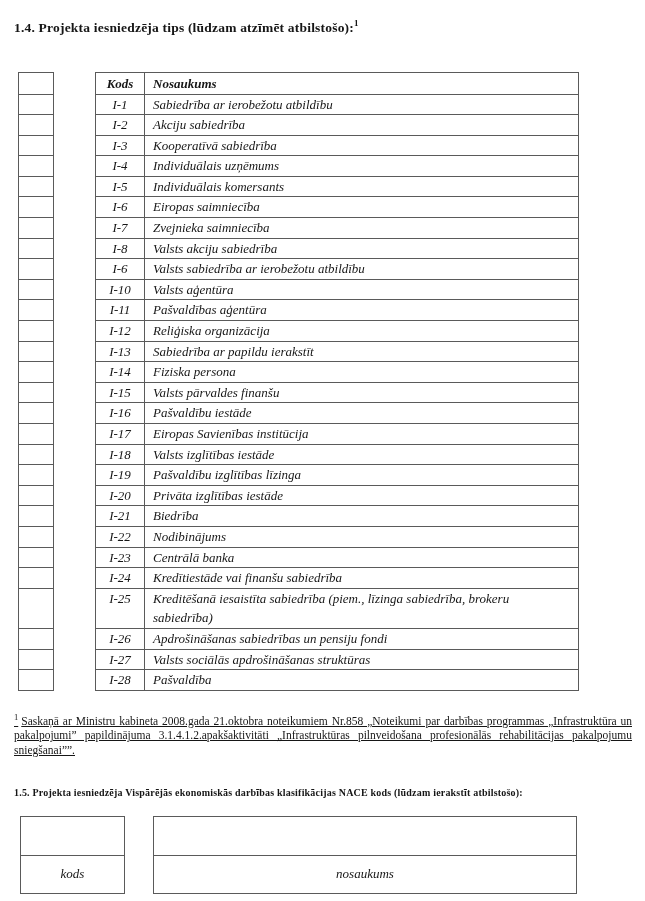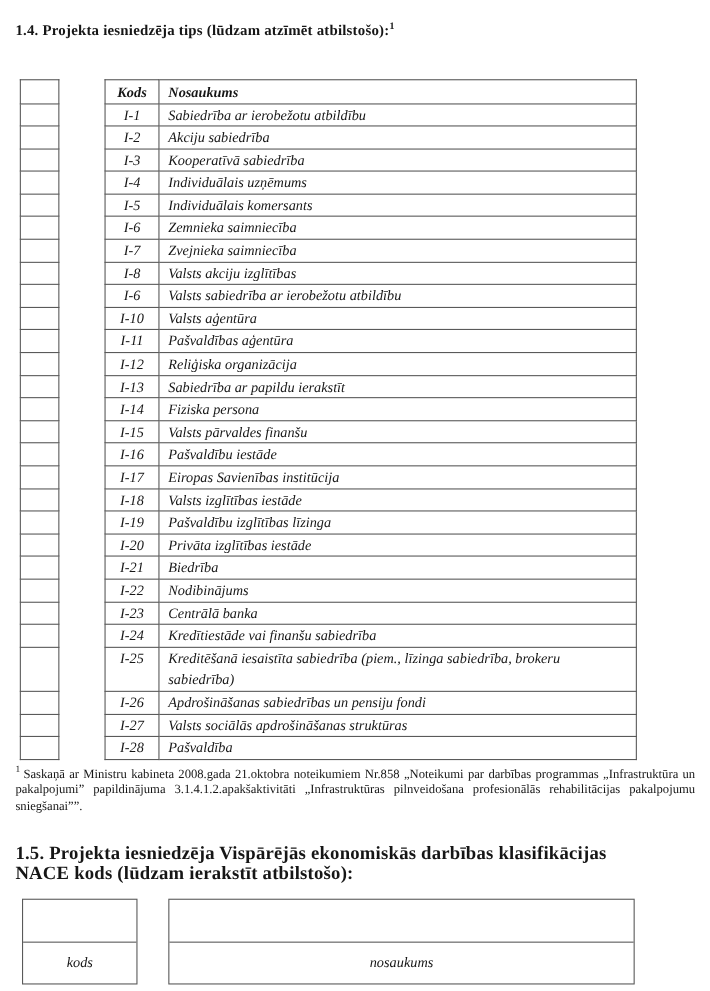--- a/index.html
+++ b/index.html
@@ -22,28 +22,28 @@
     font-style:italic; font-size:13px; line-height:19.6px;
     vertical-align:top; overflow:hidden;
   }
   td.cb   { width:35px;  border:1px solid #5a5a5a; }
   td.sp   { width:42px;  border:none; }
   td.code { width:49px;  border:1px solid #5a5a5a; text-align:center; }
   td.name { width:434px; border:1px solid #5a5a5a; padding:0 6px 0 8px; }
   tr.hdr td.code, tr.hdr td.name { font-weight:bold; line-height:21px; height:21px; }
 
   .footnote {
-    margin-top:1px; width:618px;
-    font-size:11.5px; line-height:14.8px; text-align:justify;
+    margin-top:19px; width:618px;
+    font-size:11.5px; line-height:14.8px; text-align:justify;text-decoration:underline;
   }
   .footnote sup { font-size:8.5px; padding-right:3px; }
 
   .sec15-title {
     margin-top:26px; width:585px;
-    font-size:17px; font-weight:bold; line-height:18px; letter-spacing:.2px;
+    font-size:10px; font-weight:bold; line-height:18px; letter-spacing:.2px;
   }
 
   .nace-row { display:flex; margin:14px 0 0 6px; gap:28px; }
   .nace-box { border:1px solid #5a5a5a; }
   .nace-box .inbox { height:39px; border-bottom:1px solid #5a5a5a; }
   .nace-box .lbl {
     height:37px; display:flex; align-items:center; justify-content:center;
     font-style:italic; font-size:13px;
   }
   .nace-box.small { width:105px; }
@@ -97,35 +97,35 @@
           <td class="cb"></td>
           <td class="sp"></td>
           <td class="code">I-5</td>
           <td class="name">Individuālais komersants</td>
         </tr>
 
         <tr>
           <td class="cb"></td>
           <td class="sp"></td>
           <td class="code">I-6</td>
-          <td class="name">Zemnieka saimniecība</td>
+          <td class="name">Eiropas saimniecība</td>
         </tr>
 
         <tr>
           <td class="cb"></td>
           <td class="sp"></td>
           <td class="code">I-7</td>
           <td class="name">Zvejnieka saimniecība</td>
         </tr>
 
         <tr>
           <td class="cb"></td>
           <td class="sp"></td>
           <td class="code">I-8</td>
-          <td class="name">Valsts akciju izglītības</td>
+          <td class="name">Valsts akciju sabiedrība</td>
         </tr>
 
         <tr>
           <td class="cb"></td>
           <td class="sp"></td>
           <td class="code">I-6</td>
           <td class="name">Valsts sabiedrība ar ierobežotu atbildību</td>
         </tr>
 
         <tr>

